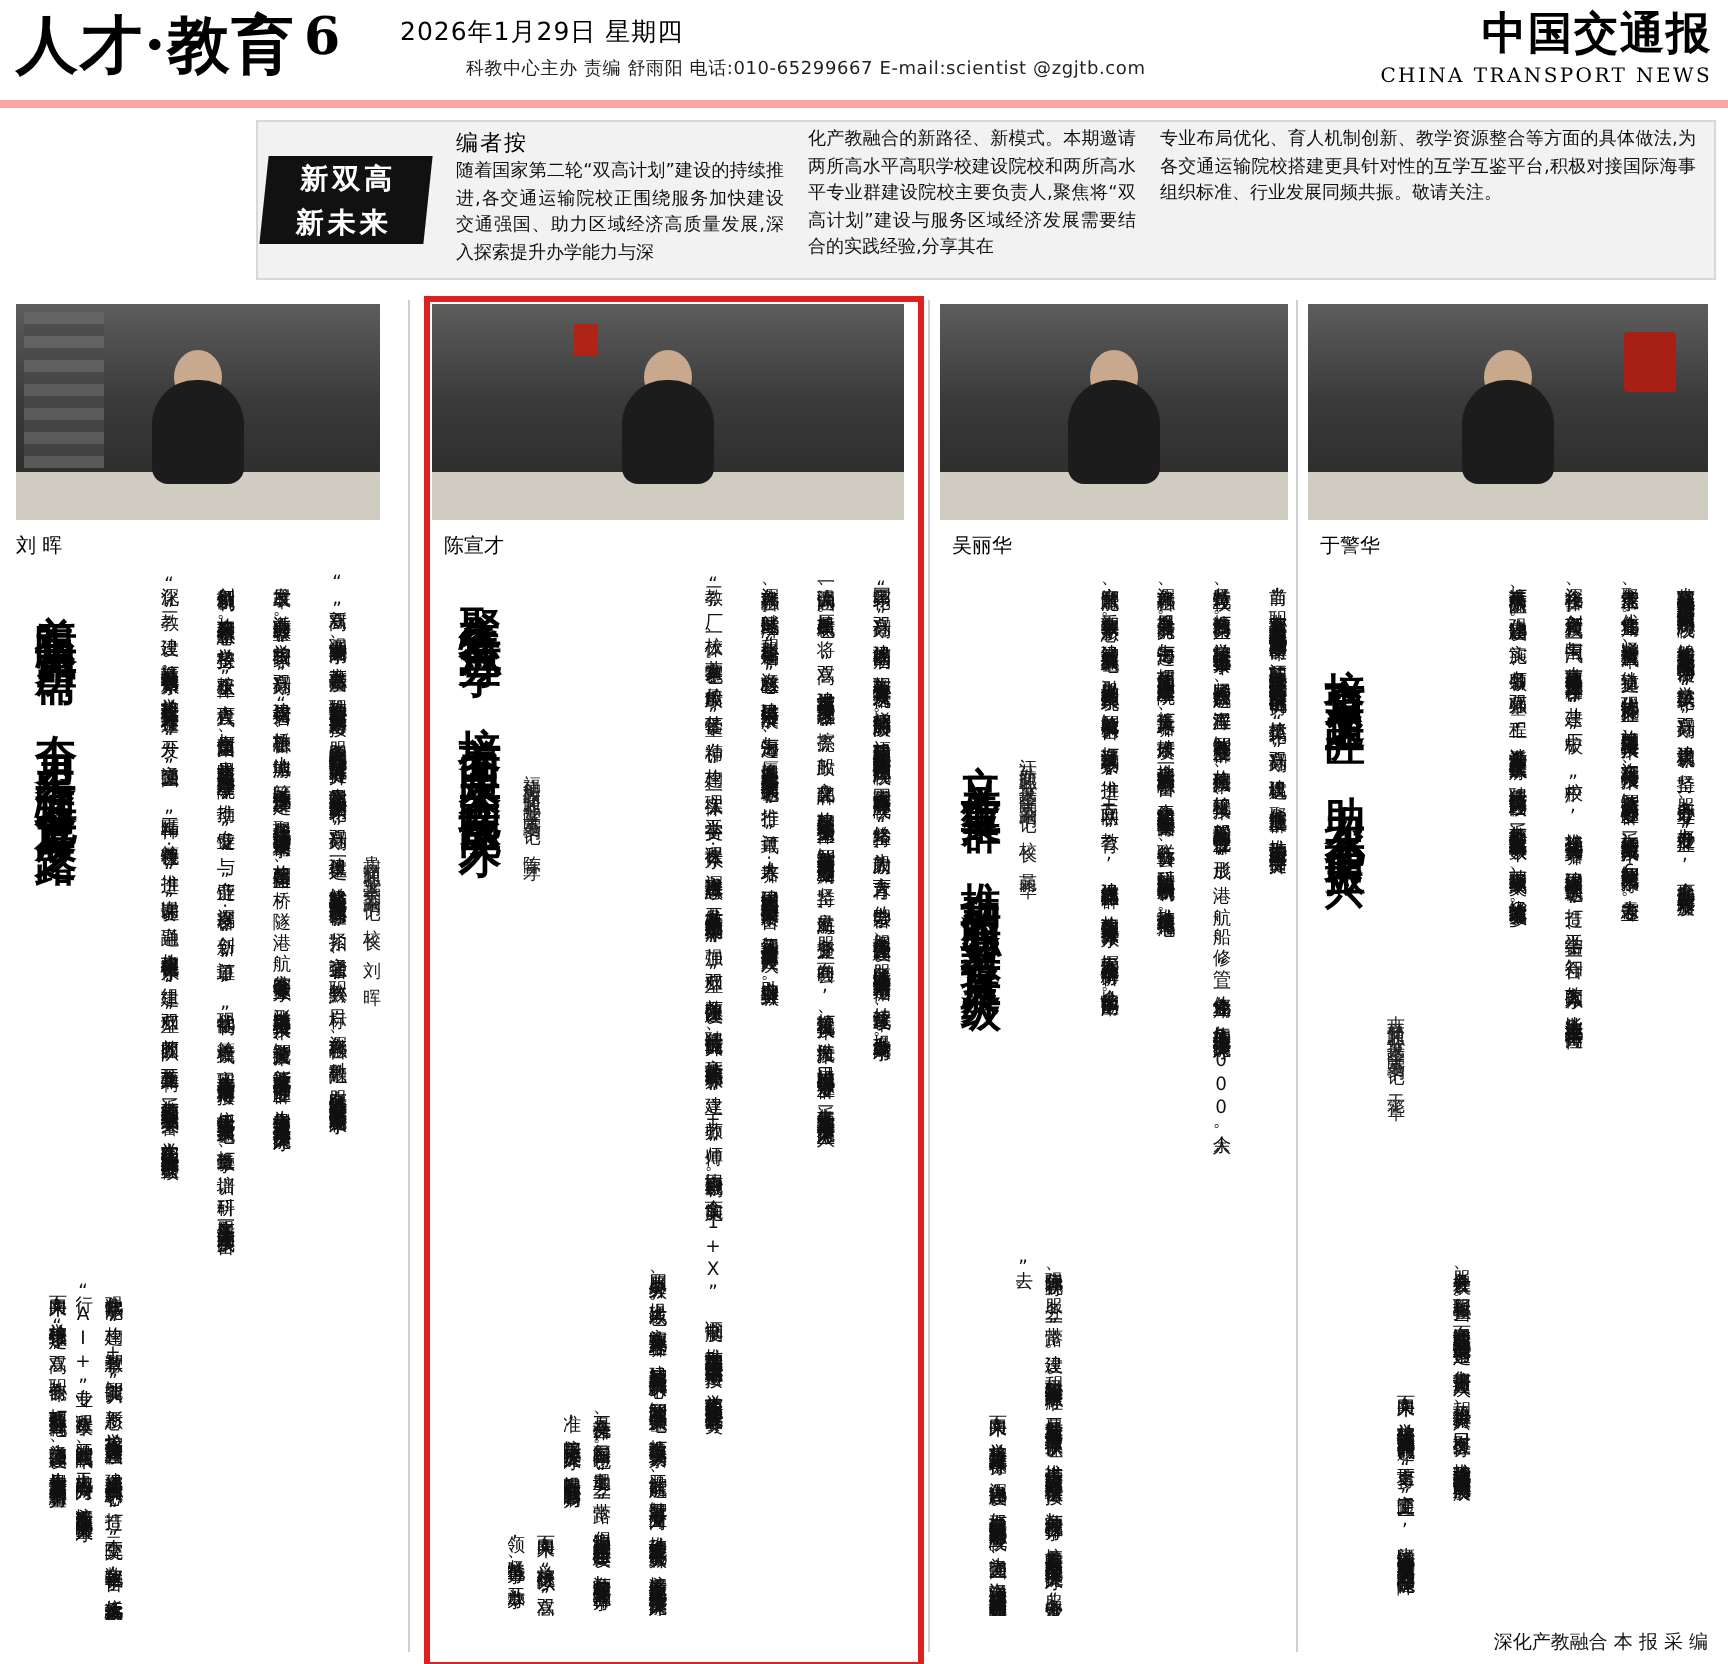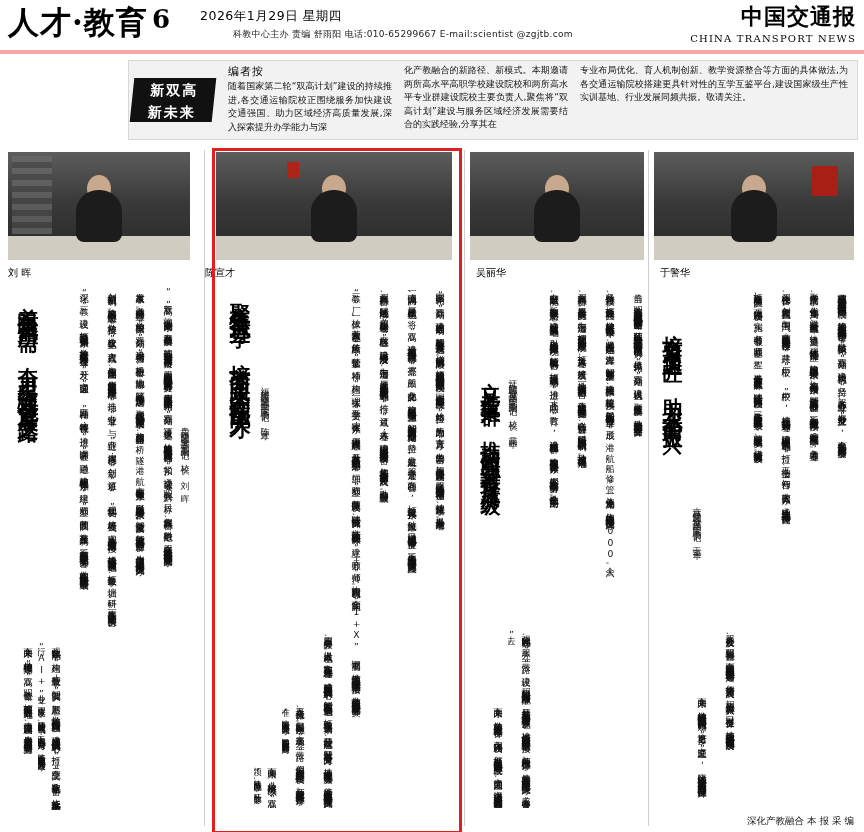--- a/index.html
+++ b/index.html
@@ -91,21 +91,21 @@
   .photo .flag{position:absolute;left:30%;top:10px;width:12px;height:16px;background:#b02418;}
   .photo .flag2{position:absolute;right:8%;top:14px;width:26px;height:30px;background:#a81f16;border-radius:2px;}
   .p1{left:8px;width:182px;}
   .p2{left:216px;width:236px;}
   .p3{left:470px;width:174px;}
   .p4{left:654px;width:200px;}
 
   .caption{
     position:absolute;top:266px;font-size:10px;color:#000;
   }
-  .c1{left:8px;} .c2{left:205px;} .c3{left:476px;} .c4{left:660px;}
+  .c1{left:8px;} .c2{left:222px;} .c3{left:476px;} .c4{left:660px;}
 
   
   .redbox{
     position:absolute;left:212px;top:148px;width:244px;height:680px;
     border:3px solid #e02020;pointer-events:none;
   }
   .headline{
     position:absolute;writing-mode:vertical-rl;text-orientation:upright;
     font-family:"DejaVu Serif",serif;font-weight:bold;color:#000;
     letter-spacing:5px;
@@ -159,21 +159,21 @@
   </div>
 
   <div class="editorbox"></div>
   <div class="badge">
     <span>新双高</span>
     <span>新未来</span>
   </div>
   <div class="eb-label">编者按</div>
   <div class="eb-col eb-c1">随着国家第二轮“双高计划”建设的持续推进,各交通运输院校正围绕服务加快建设交通强国、助力区域经济高质量发展,深入探索提升办学能力与深</div>
   <div class="eb-col eb-c2">化产教融合的新路径、新模式。本期邀请两所高水平高职学校建设院校和两所高水平专业群建设院校主要负责人,聚焦将“双高计划”建设与服务区域经济发展需要结合的实践经验,分享其在</div>
-  <div class="eb-col eb-c3">专业布局优化、育人机制创新、教学资源整合等方面的具体做法,为各交通运输院校搭建更具针对性的互学互鉴平台,建设国家级生产性实训基地、行业发展同频共振。敬请关注。</div>
+  <div class="eb-col eb-c3">专业布局优化、育人机制创新、教学资源整合等方面的具体做法,为各交通运输院校搭建更具针对性的互学互鉴平台,积极对接国际海事组织标准、行业发展同频共振。敬请关注。</div>
 
   <div class="photo p1">
     <div class="shade"></div>
       <div class="bookshelf"></div>
       <div class="desk"></div>
     <div class="head"></div>
       <div class="person"></div>
   </div>
   <div class="photo p2">
     <div class="shade"></div>

